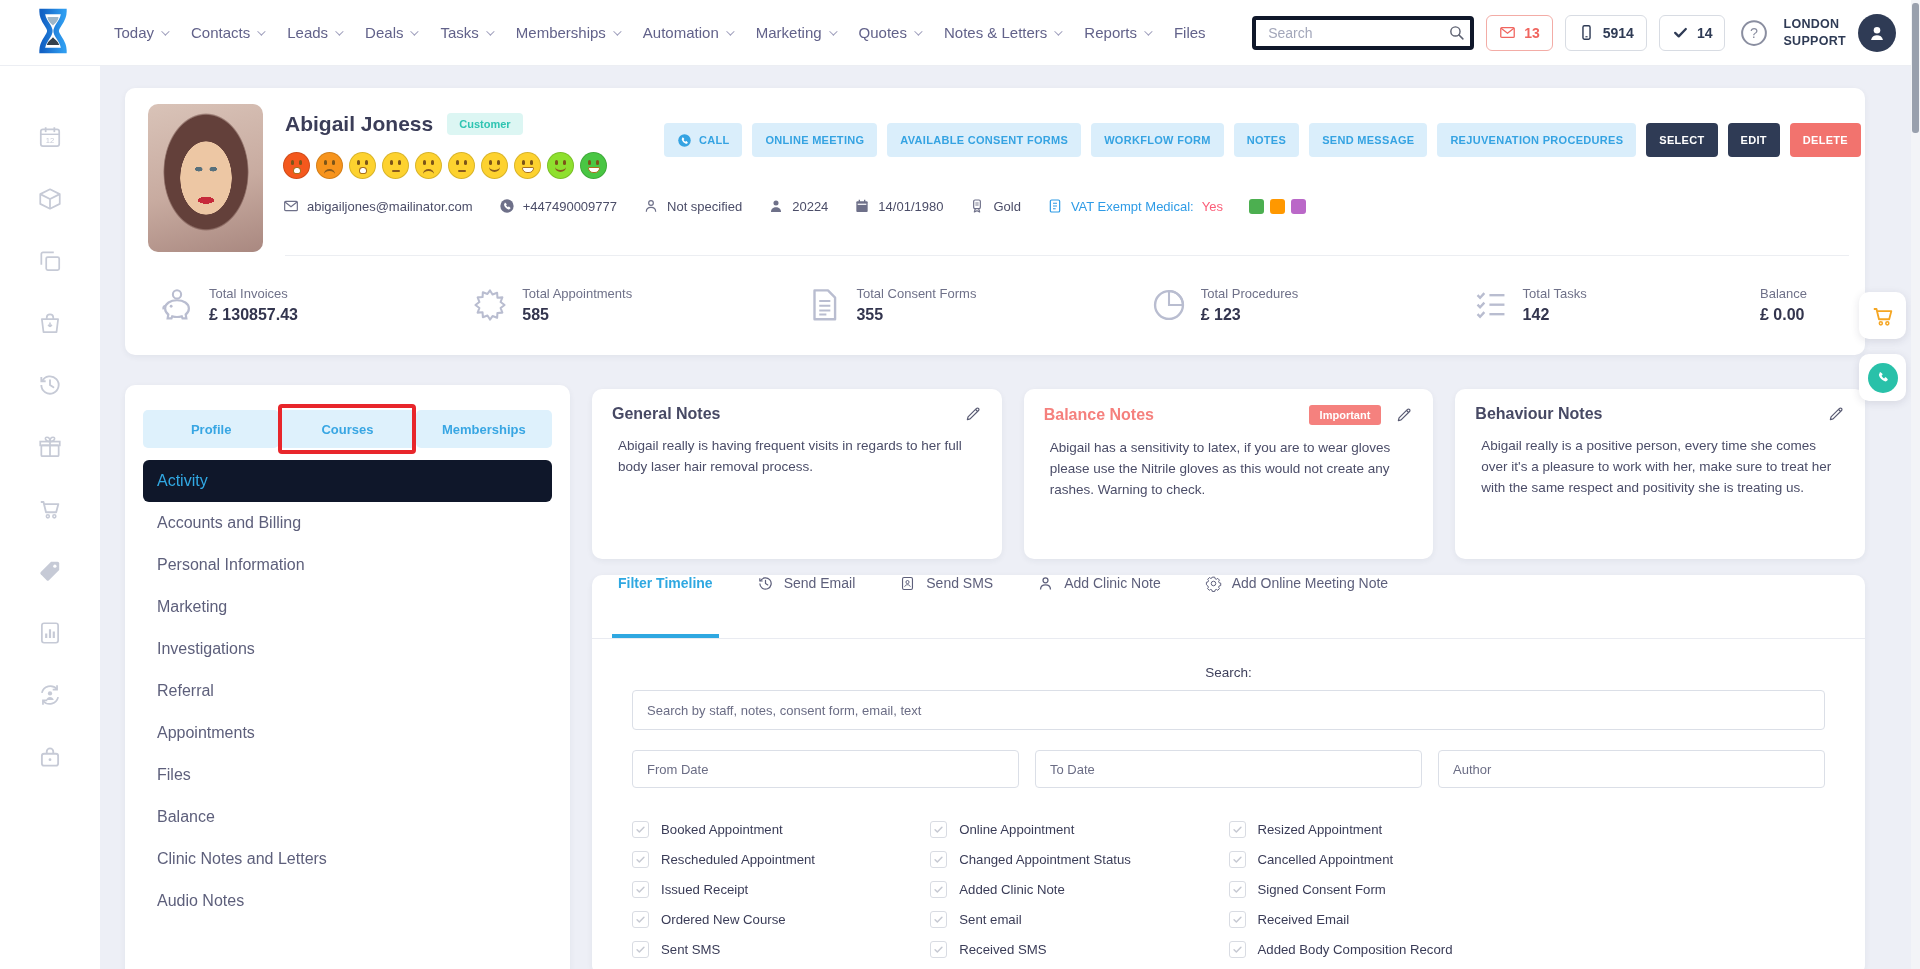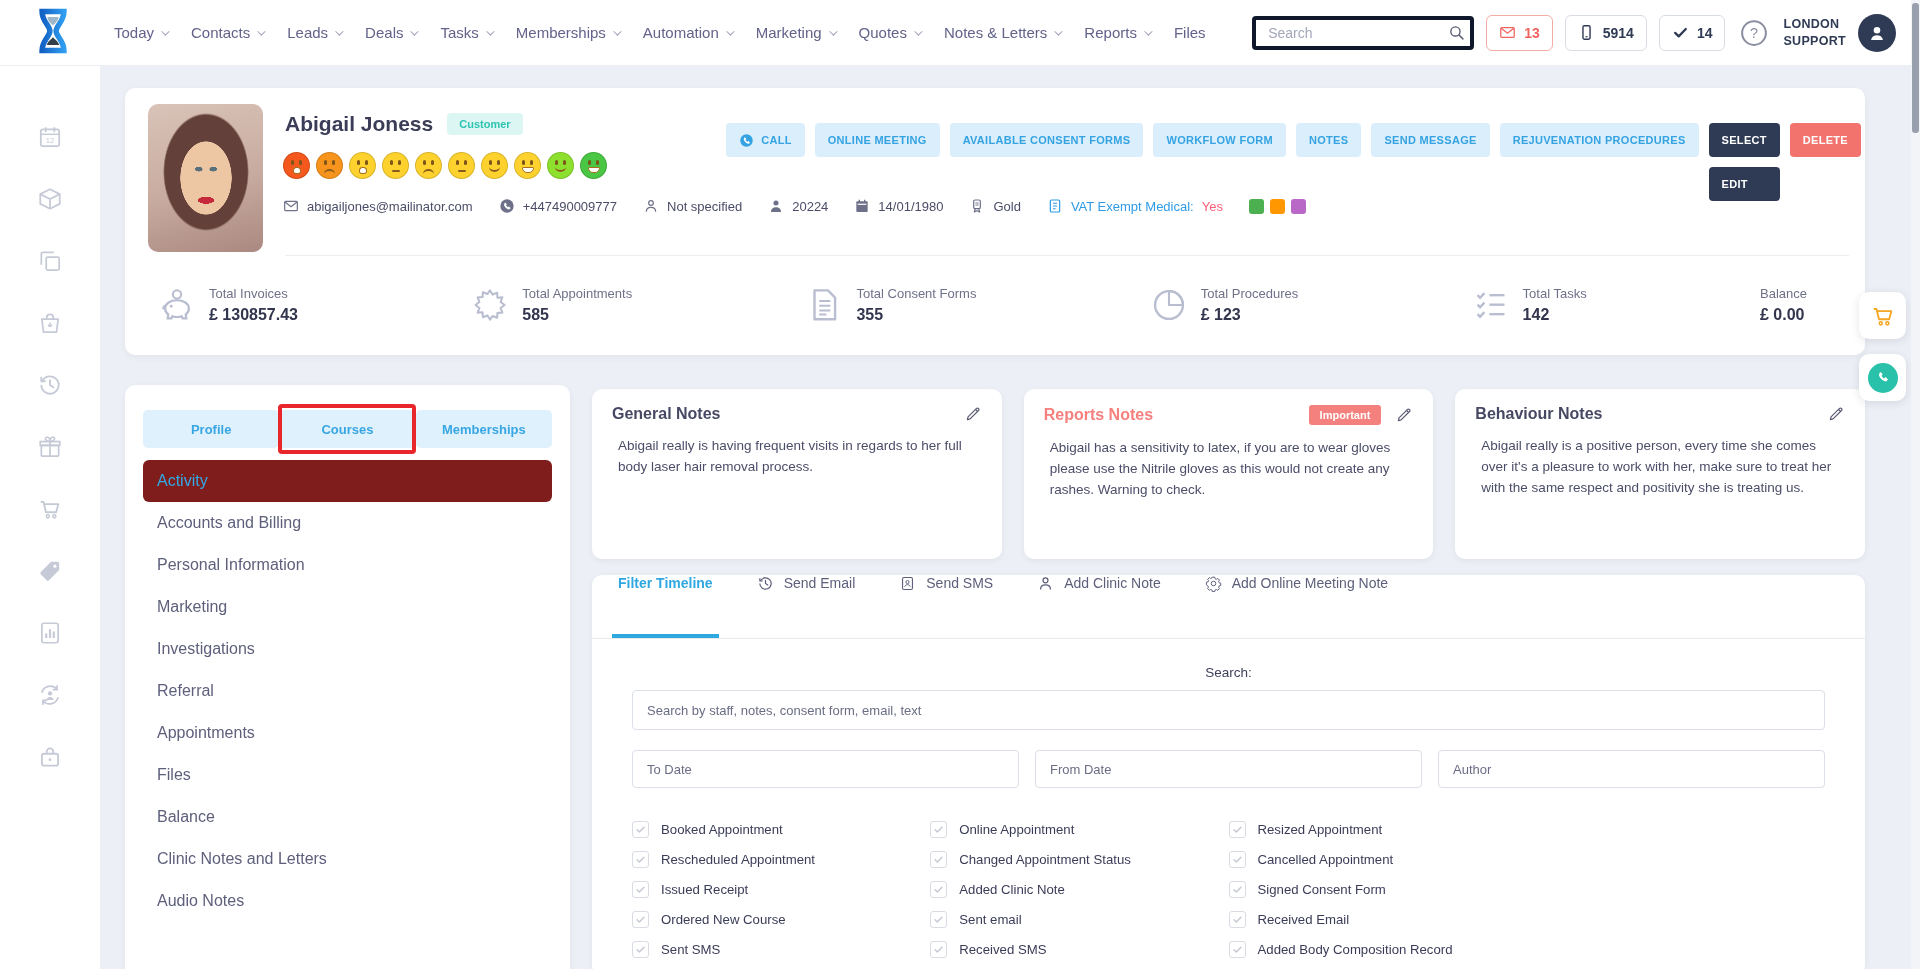--- a/index.html
+++ b/index.html
@@ -73,21 +73,21 @@
   .stat-label{font-size:13px;color:#6f7189;margin-bottom:5px;}
   .stat-value{font-size:16px;font-weight:bold;color:#33354e;}
 
   
   .left-panel{left:125px;top:385px;width:445px;height:620px;padding:25px 18px;}
   .lp-tabs{display:flex;}
   .lp-tab{flex:1;height:38px;border-radius:5px;background:#def1fc;color:#38a6e3;font-size:13px;font-weight:bold;display:flex;align-items:center;justify-content:center;}
   .annot-box{position:absolute;left:153px;top:19px;width:138px;height:50px;border:4px solid #e8262b;border-radius:4px;pointer-events:none;z-index:5;}
   .lp-menu{margin-top:12px;display:flex;flex-direction:column;}
   .lp-item{height:42px;display:flex;align-items:center;padding:0 14px;font-size:16px;color:#5d5f7b;border-radius:6px;cursor:pointer;}
-  .lp-item.active{background:#7f1d1d;color:#31a9e4;}
+  .lp-item.active{background:#0f172a;color:#31a9e4;}
 
   
   .notes-row{position:absolute;left:592px;top:389px;width:1273px;display:flex;gap:22px;}
   .note-card{flex:1;background:#fff;border-radius:10px;box-shadow:0 2px 6px rgba(40,45,70,.06);height:170px;padding:16px 20px;position:relative;}
   .note-head{display:flex;align-items:center;}
   .note-title{font-size:16px;font-weight:bold;color:#474964;}
   .note-card.warning .note-title{color:#f5807d;}
   .note-badge{margin-left:auto;background:#f5817e;color:#fff;font-size:11px;font-weight:bold;padding:4px 11px;border-radius:3px;}
   .note-pencil{margin-left:14px;color:#585a72;}
   .note-card:not(.warning) .note-pencil{margin-left:auto;}
@@ -608,21 +608,21 @@
         </button>
         <button class="btn light">
 
           <span>SEND MESSAGE</span>
         </button>
         <button class="btn light">
 
           <span>REJUVENATION PROCEDURES</span>
         </button>
       </span>
-    <span style="display:flex;gap:10px;flex-direction:column;">
+    <span style="display:flex;gap:10px;">
 
     <button class="btn dark">
           <span>SELECT</span>
         </button>
         <button class="btn dark">
           <span>EDIT</span>
         </button>
       </span>
     <button class="btn danger">
         <span>DELETE</span>
@@ -750,21 +750,21 @@
         <span class="note-title">General Notes</span>
 
         <svg class="ic note-pencil" width="18" height="18">
           <use href="#pencil-icon"></use>
         </svg>
       </div>
       <p class="note-body">Abigail really is having frequent visits in regards to her full body laser hair removal process.</p>
     </div>
     <div class="note-card warning">
       <div class="note-head">
-        <span class="note-title">Reports Notes</span>
+        <span class="note-title">Balance Notes</span>
         <span class="note-badge">Important</span>
         <svg class="ic note-pencil" width="18" height="18">
           <use href="#pencil-icon"></use>
         </svg>
       </div>
       <p class="note-body">Abigail has a sensitivity to latex, if you are to wear gloves please use the Nitrile gloves as this would not create any rashes. Warning to check.</p>
     </div>
     <div class="note-card">
       <div class="note-head">
         <span class="note-title">Behaviour Notes</span>
@@ -807,22 +807,22 @@
           <use href="#gear-icon"></use>
         </svg>
         <span>Add Online Meeting Note</span>
       </div>
     </div>
 
   <div class="t-search-label">Search:</div>
   <input type="text" class="t-input t-search" placeholder="Search by staff, notes, consent form, email, text" style="">
 
   <div class="t-filter-row">
+    <input type="text" class="t-input" placeholder="From Date" style="">
     <input type="text" class="t-input" placeholder="To Date" style="">
-    <input type="text" class="t-input" placeholder="From Date" style="">
     <input type="text" class="t-input" placeholder="Author" style="">
   </div>
 
   <div class="cb-grid">
 
   <label class="cb-item">
         <span class="cb">
           <svg class="ic" width="11" height="11">
             <use href="#check-icon"></use>
           </svg>

